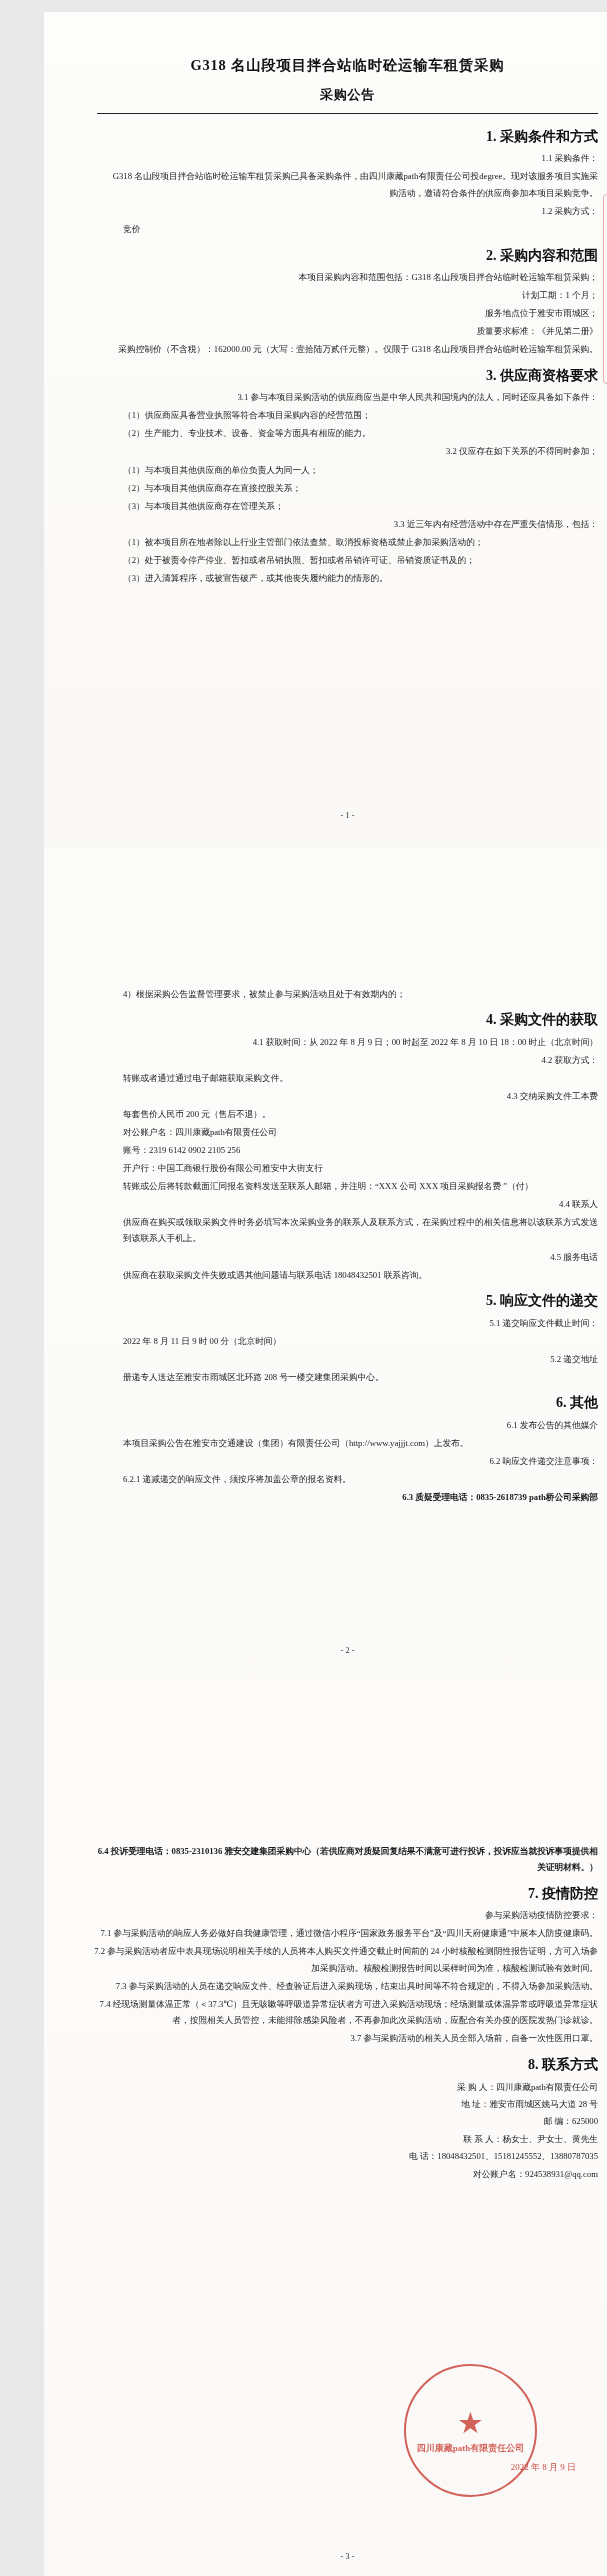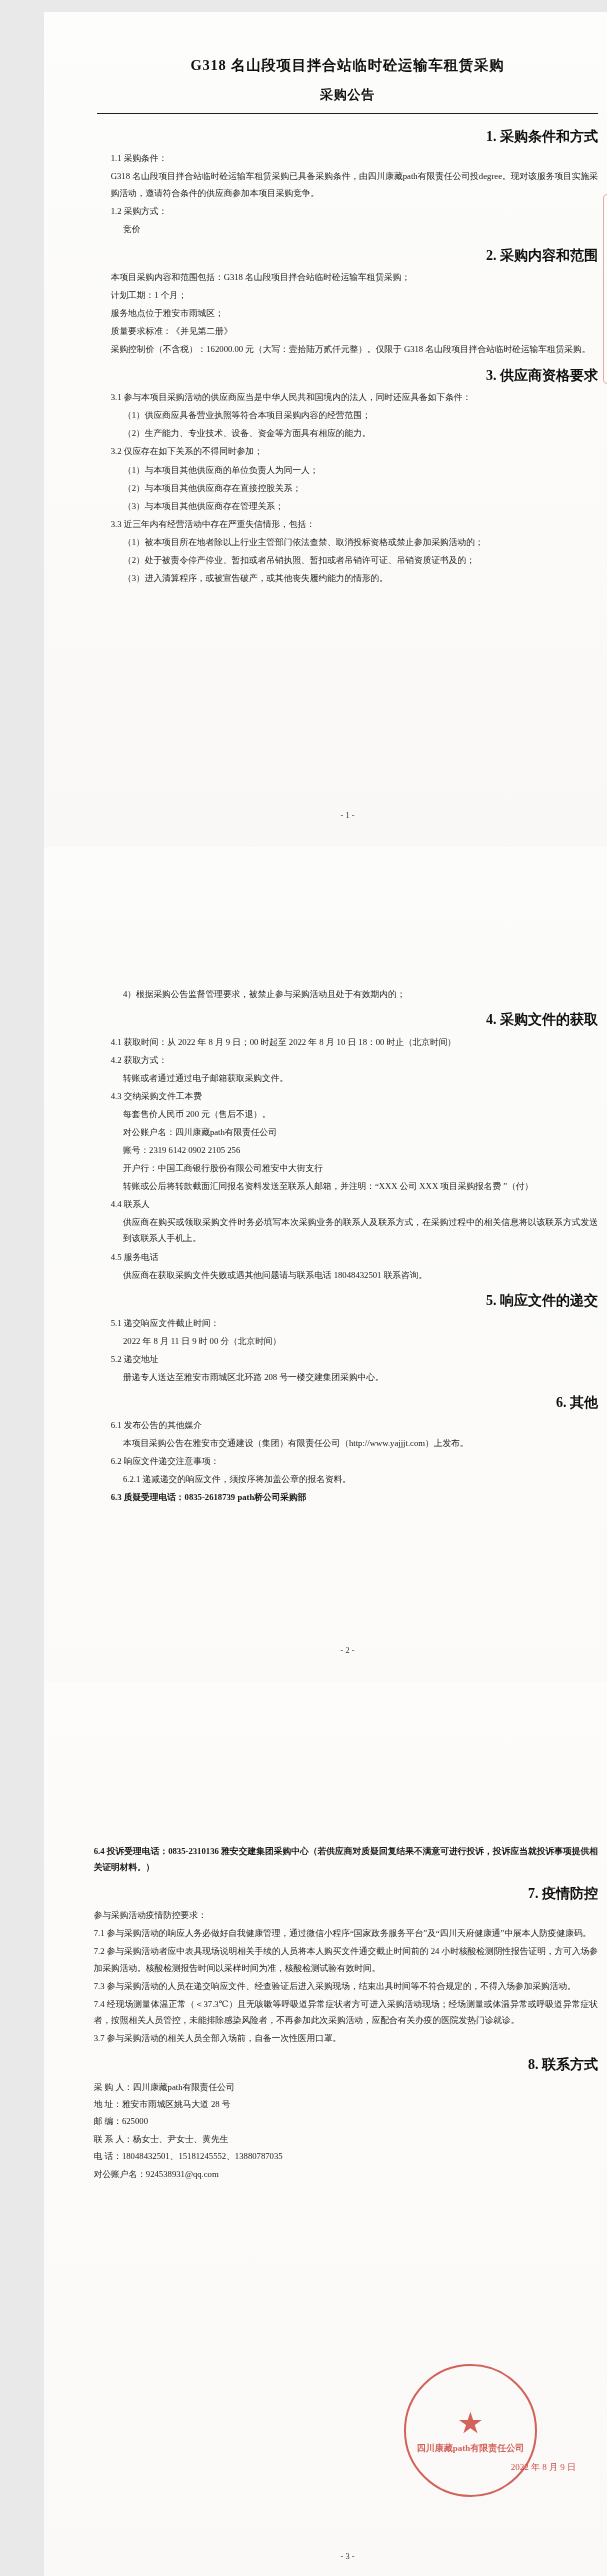--- a/index.html
+++ b/index.html
@@ -46,21 +46,21 @@
     text-align:right;
   }
   .p{
     font-size:8.7px;
     color:#1a1a1a;
     line-height:1.9;
     text-align:justify;
     margin:1.5px 0;
     text-indent:0;
   }
-  .ind1{padding-left:13.7px;}
+  .ind1{padding-left:13.7px;text-align:right;}
   .ind2{padding-left:26px;}
   .b{ font-weight:bold; }
   .pageno{
     position:absolute;
     bottom:27px;left:0;right:0;
     text-align:center;
     font-size:8.3px;
     color:#333;
   }
   

